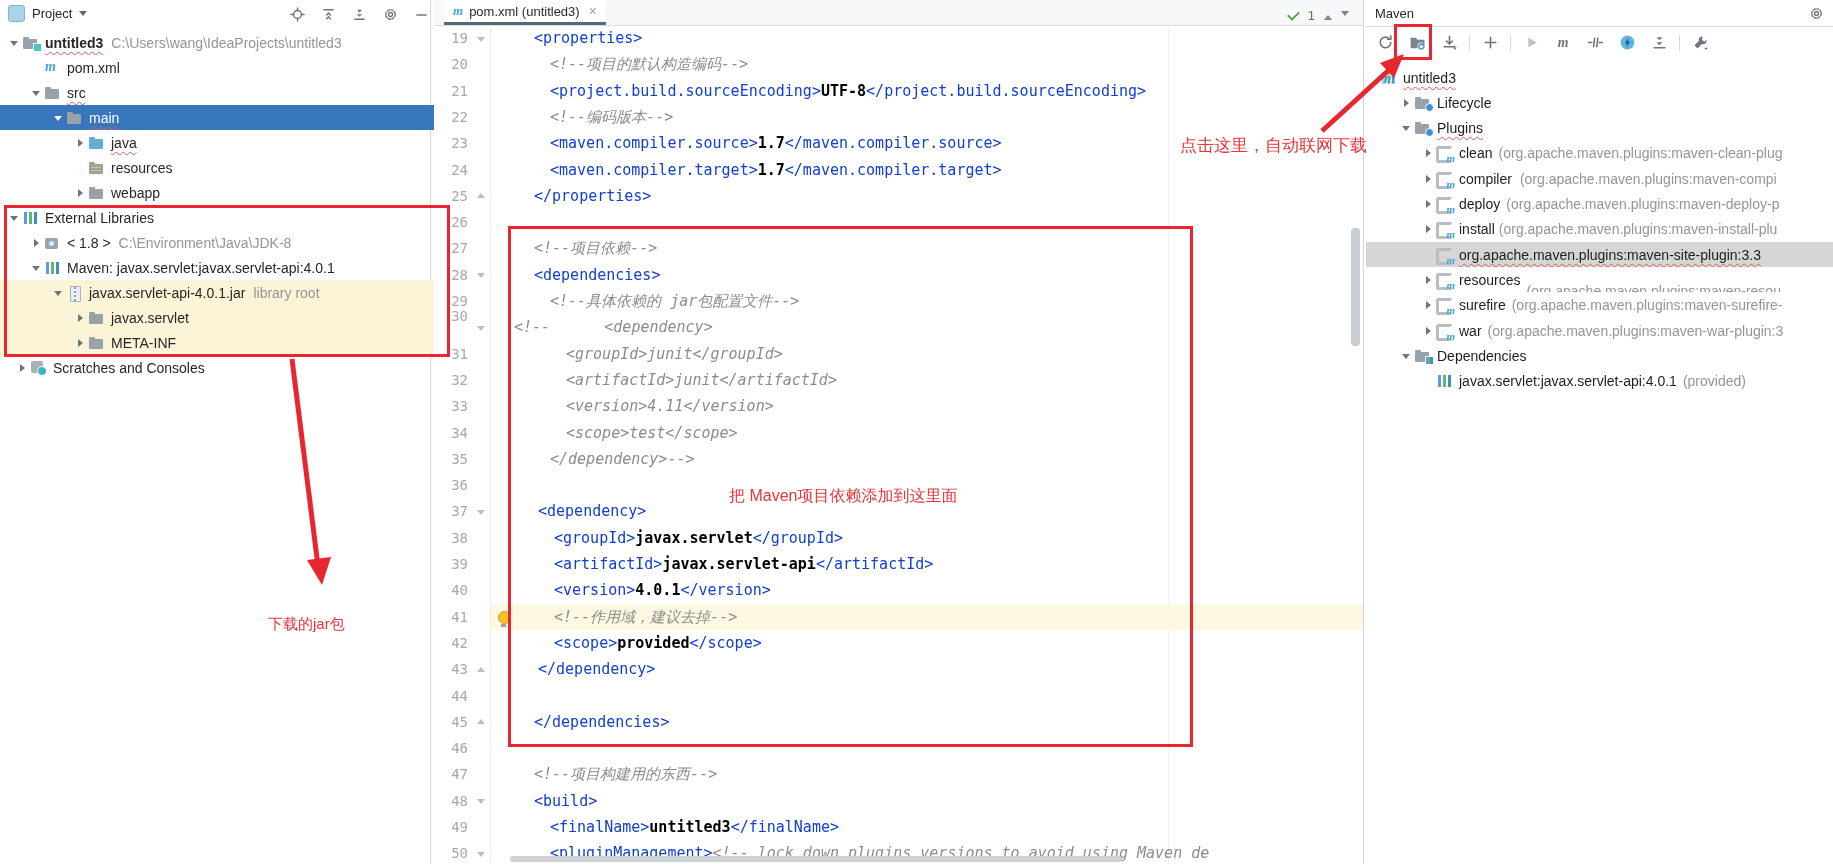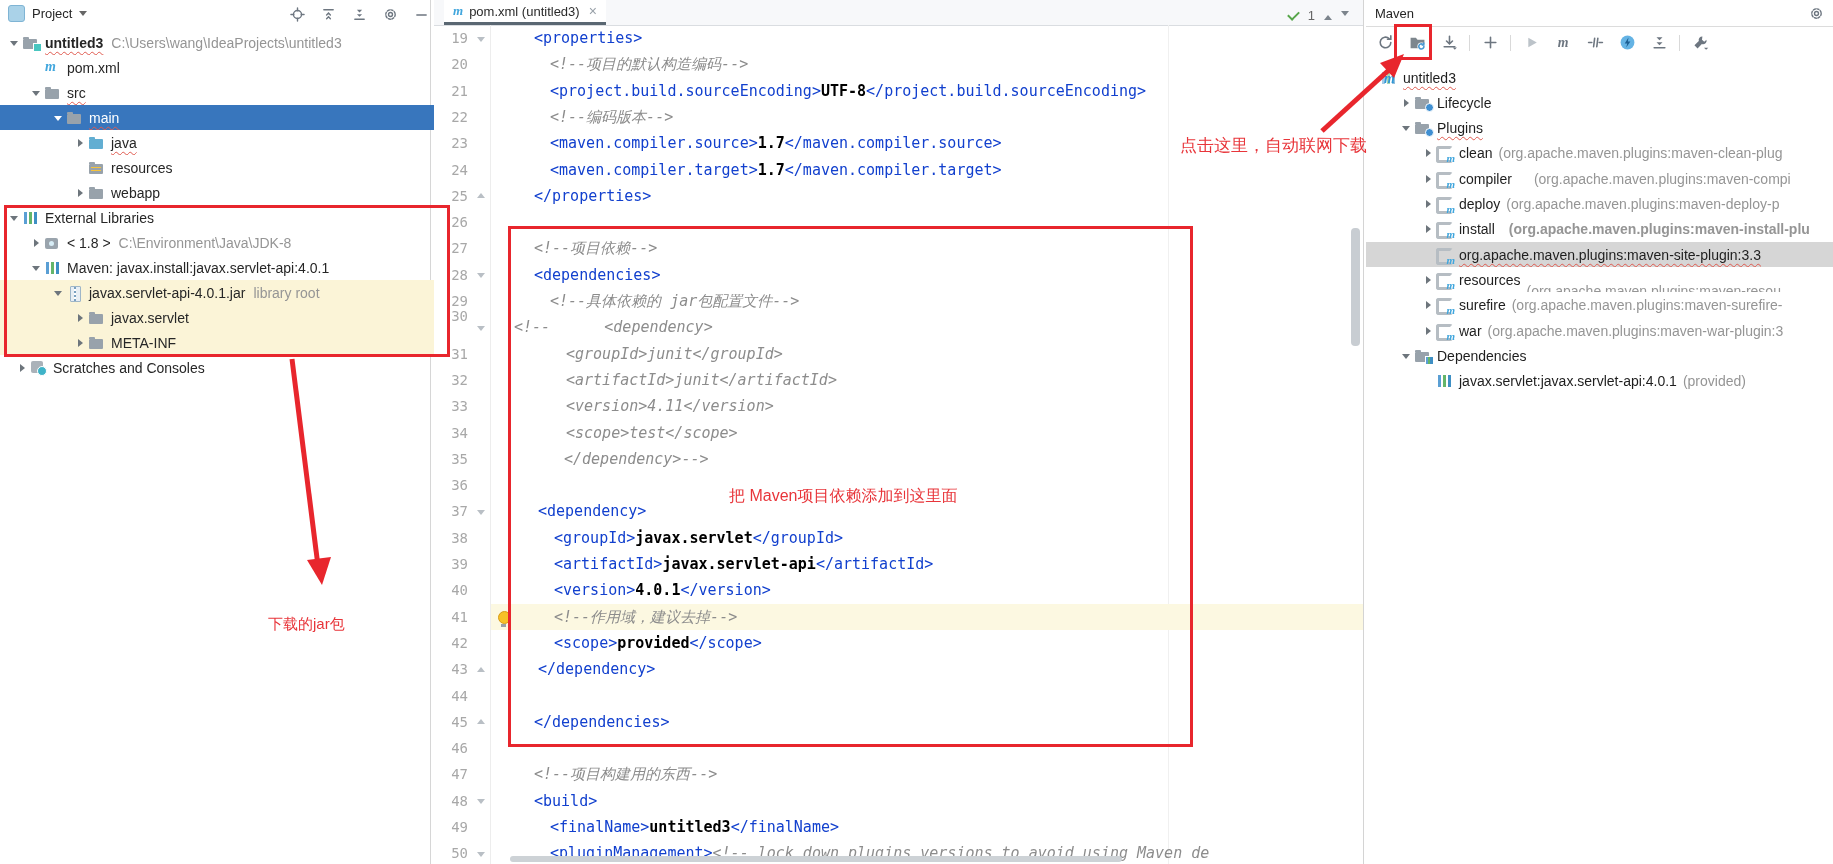--- a/index.html
+++ b/index.html
@@ -228,21 +228,21 @@
           <span class="lbl">&lt; 1.8 &gt;</span>
           <span class="suf">C:\Environment\Java\JDK-8</span>
         </div>
         <div class="prow" style="top: 255px; padding-left: 28px;">
           <span class="chev">
             <span class="cv"></span>
           </span>
           <span class="tic">
             <span class="ic-bars"></span>
           </span>
-          <span class="lbl">Maven: javax.install:javax.servlet-api:4.0.1</span>
+          <span class="lbl">Maven: javax.servlet:javax.servlet-api:4.0.1</span>
         </div>
         <div class="prow band" style="top: 280px; padding-left: 50px;">
           <span class="chev">
             <span class="cv"></span>
           </span>
           <span class="tic">
             <span class="ic-jar"></span>
           </span>
           <span class="lbl">javax.servlet-api-4.0.1.jar</span>
           <span class="suf">library root</span>
@@ -326,21 +326,21 @@
           <div class="cline" style="top: 289.3px; left: 80px;"><span class="tok-com">&lt;!--      &lt;dependency&gt;</span></div>
           <div class="lnum" style="top: 315.6px;">31</div>
           <div class="cline" style="top: 315.6px; left: 132px;"><span class="tok-com">&lt;groupId&gt;junit&lt;/groupId&gt;</span></div>
           <div class="lnum" style="top: 341.9px;">32</div>
           <div class="cline" style="top: 341.9px; left: 132px;"><span class="tok-com">&lt;artifactId&gt;junit&lt;/artifactId&gt;</span></div>
           <div class="lnum" style="top: 368.2px;">33</div>
           <div class="cline" style="top: 368.2px; left: 132px;"><span class="tok-com">&lt;version&gt;4.11&lt;/version&gt;</span></div>
           <div class="lnum" style="top: 394.5px;">34</div>
           <div class="cline" style="top: 394.5px; left: 132px;"><span class="tok-com">&lt;scope&gt;test&lt;/scope&gt;</span></div>
           <div class="lnum" style="top: 420.8px;">35</div>
-          <div class="cline" style="top: 420.8px; left: 130px;"><span class="tok-com">&lt;/dependency&gt;--&gt;</span></div>
+          <div class="cline" style="top: 420.8px; left: 116px;"><span class="tok-com">&lt;/dependency&gt;--&gt;</span></div>
           <div class="lnum" style="top: 447.1px;">36</div>
           <div class="lnum" style="top: 473.4px;">37</div>
           <div class="fold" style="top: 473.4px;">
             <span class="fv"></span>
           </div>
           <div class="cline" style="top: 473.4px; left: 104px;"><span class="tok-tag">&lt;dependency&gt;</span></div>
           <div class="lnum" style="top: 499.7px;">38</div>
           <div class="cline" style="top: 499.7px; left: 120px;"><span class="tok-tag">&lt;groupId&gt;</span><span class="tok-txt">javax.servlet</span><span class="tok-tag">&lt;/groupId&gt;</span></div>
           <div class="lnum" style="top: 526px;">39</div>
           <div class="cline" style="top: 526px; left: 120px;"><span class="tok-tag">&lt;artifactId&gt;</span><span class="tok-txt">javax.servlet-api</span><span class="tok-tag">&lt;/artifactId&gt;</span></div>
@@ -503,21 +503,21 @@
         </div>
         <div class="mrow" style="top: 166.2px; padding-left: 54px;">
           <span class="chev">
             <span class="cr"></span>
           </span>
           <span class="tic">
             <span class="ic-plug"></span>
             <span class="ic-plug-m">m</span>
           </span>
           <span class="lbl">compiler</span>
-          <span class="suf" style="margin-left: 22px;">(org.apache.maven.plugins:maven-compi</span>
+          <span class="suf" style="margin-left: 8px;">(org.apache.maven.plugins:maven-compi</span>
         </div>
         <div class="mrow" style="top: 191.5px; padding-left: 54px;">
           <span class="chev">
             <span class="cr"></span>
           </span>
           <span class="tic">
             <span class="ic-plug"></span>
             <span class="ic-plug-m">m</span>
           </span>
           <span class="lbl">deploy</span>
@@ -525,21 +525,21 @@
         </div>
         <div class="mrow" style="top: 216.8px; padding-left: 54px;">
           <span class="chev">
             <span class="cr"></span>
           </span>
           <span class="tic">
             <span class="ic-plug"></span>
             <span class="ic-plug-m">m</span>
           </span>
           <span class="lbl">install</span>
-          <span class="suf" style="margin-left: 14px; font-weight: bold;">(org.apache.maven.plugins:maven-install-plu</span>
+          <span class="suf" style="margin-left: 4px;">(org.apache.maven.plugins:maven-install-plu</span>
         </div>
         <div class="mrow sel" style="top: 242.1px; padding-left: 54px;">
           <span class="chev"></span>
           <span class="tic">
             <span class="ic-plug"></span>
             <span class="ic-plug-m">m</span>
           </span>
           <span class="lbl sq">org.apache.maven.plugins:maven-site-plugin:3.3</span>
         </div>
         <div class="mrow" style="top: 267.4px; padding-left: 54px;">

